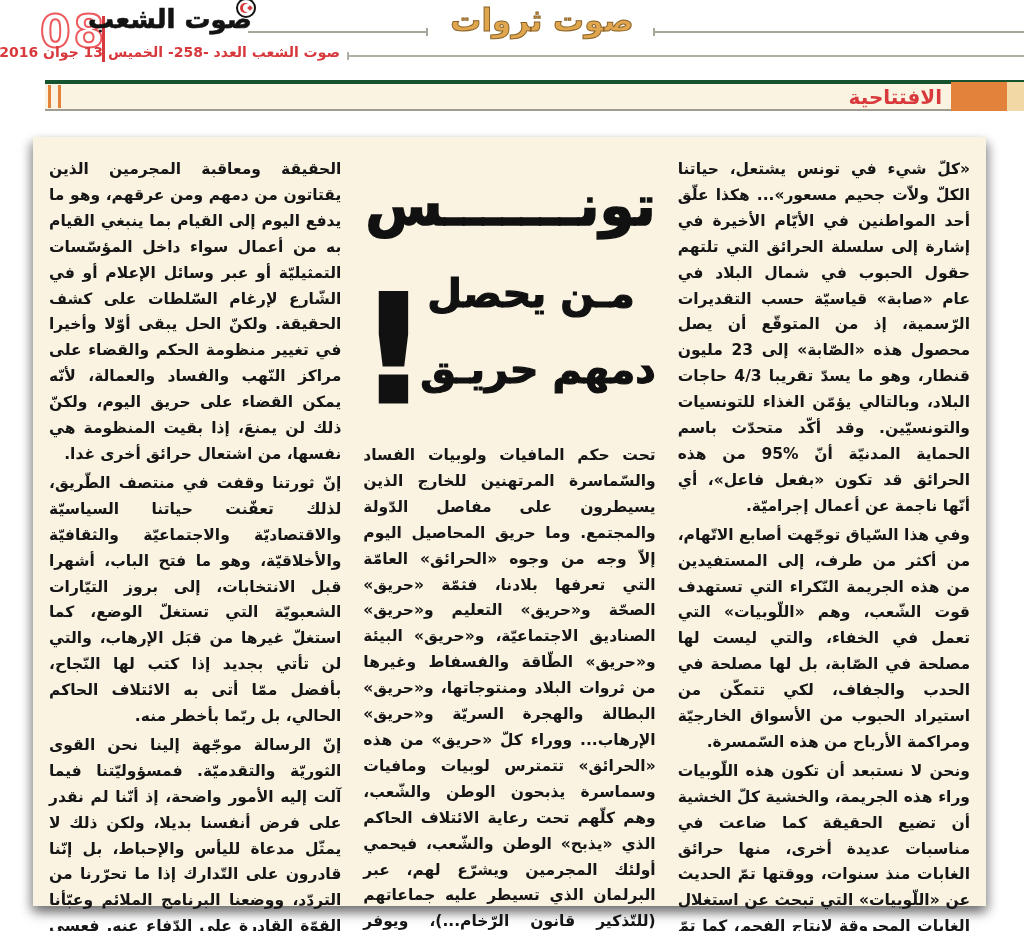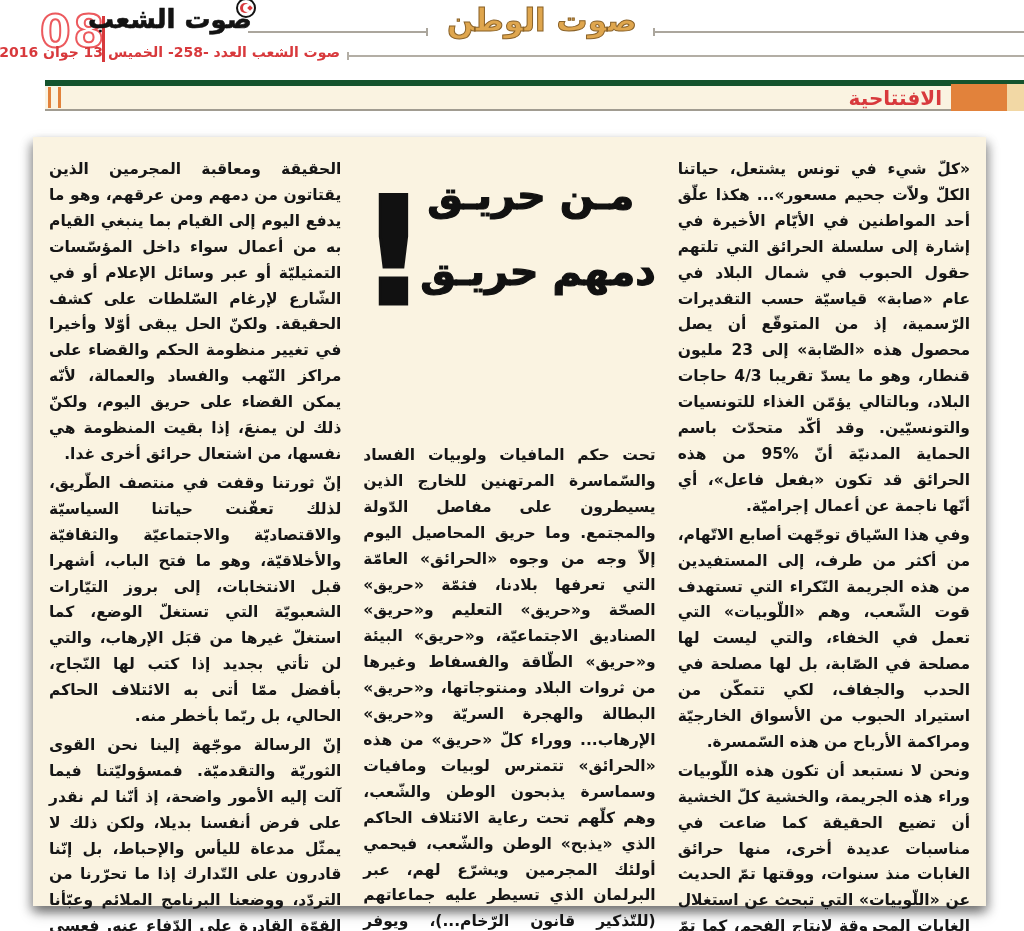--- a/index.html
+++ b/index.html
@@ -40,21 +40,21 @@
   }
   .flank-left{position:absolute;left:248px;top:31px;width:180px;height:2px;background:#aba69d;}
   .flank-left::after{content:"";position:absolute;right:0;top:-3px;width:2px;height:8px;background:#aba69d;}
   .flank-right{position:absolute;left:653px;right:0;top:31px;height:2px;background:#aba69d;}
   .flank-right::before{content:"";position:absolute;left:0;top:-3px;width:2px;height:8px;background:#aba69d;}
   .hdr-line2{position:absolute;left:347px;right:0;top:55px;height:2px;background:#b3aea5;}
   .hdr-line2::before{content:"";position:absolute;left:0;top:-3px;width:2px;height:8px;background:#b3aea5;}
   
   .rubric-band{
     position:absolute;left:45px;right:0;top:80px;height:31px;box-sizing:border-box;
-    background:#faf3e1;border-top:6px solid #14532d;border-bottom:2px solid #a19c91;
+    background:#faf3e1;border-top:4px solid #14532d;border-bottom:2px solid #a19c91;
   }
   .band-bars{position:absolute;left:3px;top:1px;bottom:1px;width:7px;
     border-left:3px solid #e2823b;border-right:3px solid #e2823b;}
   .band-orange{position:absolute;right:17px;top:-2px;bottom:-2px;width:56px;background:#e2823b;}
   .band-tan{position:absolute;right:0;top:-2px;bottom:-2px;width:17px;background:#f2d8a5;}
   .rubric-label{
     position:absolute;right:82px;top:50%;transform:translateY(-50%);
     font-size:20px;font-weight:bold;color:#d8393c;direction:rtl;
   }
   
@@ -98,21 +98,21 @@
     <span class="logo-text">صوت الشعب</span>
     <span class="logo-bubble">
       <span class="crescent"></span>
       <span class="star"></span>
     </span>
   </div>
 
   <div class="issue-line">صوت الشعب العدد -258- الخميس 13 جوان 2016</div>
 
   <div class="flank-left"></div>
-  <div class="banner-title">صوت الوطن</div>
+  <div class="banner-title">صوت ثروات</div>
   <div class="flank-right"></div>
   <div class="hdr-line2"></div>
 </div>
 
 <div class="rubric-band">
   <div class="band-bars"></div>
   <div class="band-orange"></div>
   <div class="band-tan"></div>
   <div class="rubric-label">الافتتاحية</div>
 </div>
@@ -121,22 +121,23 @@
   <div class="cols">
 
     <div class="col">
       <p>«كلّ شيء في تونس يشتعل، حياتنا الكلّ ولاّت جحيم مسعور»... هكذا علّق أحد المواطنين في الأيّام الأخيرة في إشارة إلى سلسلة الحرائق التي تلتهم حقول الحبوب في شمال البلاد في عام «صابة» قياسيّة حسب التقديرات الرّسمية، إذ من المتوقّع أن يصل محصول هذه «الصّابة» إلى 23 مليون قنطار، وهو ما يسدّ تقريبا 4/3 حاجات البلاد، وبالتالي يؤمّن الغذاء للتونسيات والتونسيّين. وقد أكّد متحدّث باسم الحماية المدنيّة أنّ %95 من هذه الحرائق قد تكون «بفعل فاعل»، أي أنّها ناجمة عن أعمال إجراميّة.</p>
       <p>وفي هذا السّياق توجّهت أصابع الاتّهام، من أكثر من طرف، إلى المستفيدين من هذه الجريمة النّكراء التي تستهدف قوت الشّعب، وهم «اللّوبيات» التي تعمل في الخفاء، والتي ليست لها مصلحة في الصّابة، بل لها مصلحة في الحدب والجفاف، لكي تتمكّن من استيراد الحبوب من الأسواق الخارجيّة ومراكمة الأرباح من هذه السّمسرة.</p>
       <p>ونحن لا نستبعد أن تكون هذه اللّوبيات وراء هذه الجريمة، والخشية كلّ الخشية أن تضيع الحقيقة كما ضاعت في مناسبات عديدة أخرى، منها حرائق الغابات منذ سنوات، ووقتها تمّ الحديث عن «اللّوبيات» التي تبحث عن استغلال الغابات المحروقة لإنتاج الفحم، كما تمّ الحديث عن اللوبيات التي تبحث عن تحويل بعض المناطق الغابية القريبة من البحر إلى مناطق صالحة للبناء لإقامة الفنادق والقرى السياحيّة. ولكن لم يتمّ لاحقا الوصول إلى نتائج مقنعة للرّأي العام. ونحن لا نرى غرابة في ذلك، فتونس اليوم هي</p>
     </div>
 
     <div class="col">
       <div class="title-block">
+        <div class="t-line1">تونـــــــس</div>
         <div class="t-lower">
-          <div class="t-line2">مـن حريـق</div>
+          <div class="t-line2">مـن يحصل</div>
           <div class="t-line3">دمهم حريـق</div>
           <div class="t-excl">!</div>
         </div>
       </div>
       <p>تحت حكم المافيات ولوبيات الفساد والسّماسرة المرتهنين للخارج الذين يسيطرون على مفاصل الدّولة والمجتمع. وما حريق المحاصيل اليوم إلاّ وجه من وجوه «الحرائق» العامّة التي تعرفها بلادنا، فثمّة «حريق» الصحّة و«حريق» التعليم و«حريق» الصناديق الاجتماعيّة، و«حريق» البيئة و«حريق» الطّاقة والفسفاط وغيرها من ثروات البلاد ومنتوجاتها، و«حريق» البطالة والهجرة السريّة و«حريق» الإرهاب... ووراء كلّ «حريق» من هذه «الحرائق» تتمترس لوبيات ومافيات وسماسرة يذبحون الوطن والشّعب، وهم كلّهم تحت رعاية الائتلاف الحاكم الذي «يذبح» الوطن والشّعب، فيحمي أولئك المجرمين ويشرّع لهم، عبر البرلمان الذي تسيطر عليه جماعاتهم (للتّذكير قانون الرّخام...)، ويوفر أرضيّة تخريب البلاد والمجتمع.</p>
 
     </div>
 
     <div class="col">
       <p>الحقيقة ومعاقبة المجرمين الذين يقتاتون من دمهم ومن عرقهم، وهو ما يدفع اليوم إلى القيام بما ينبغي القيام به من أعمال سواء داخل المؤسّسات التمثيليّة أو عبر وسائل الإعلام أو في الشّارع لإرغام السّلطات على كشف الحقيقة. ولكنّ الحل يبقى أوّلا وأخيرا في تغيير منظومة الحكم والقضاء على مراكز النّهب والفساد والعمالة، لأنّه يمكن القضاء على حريق اليوم، ولكنّ ذلك لن يمنعَ، إذا بقيت المنظومة هي نفسها، من اشتعال حرائق أخرى غدا.</p>

